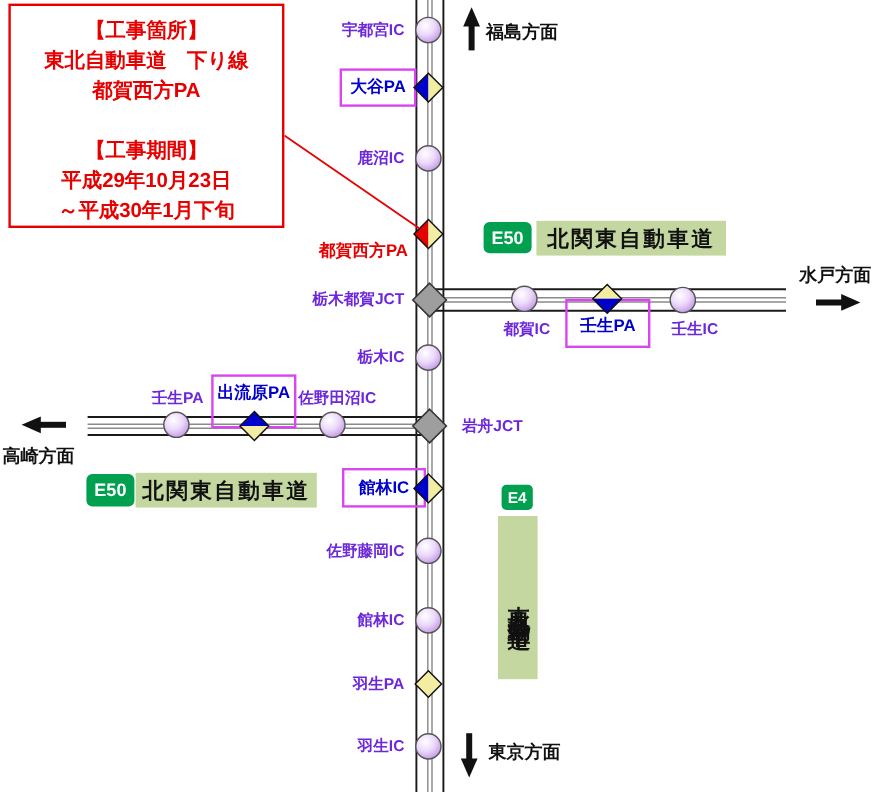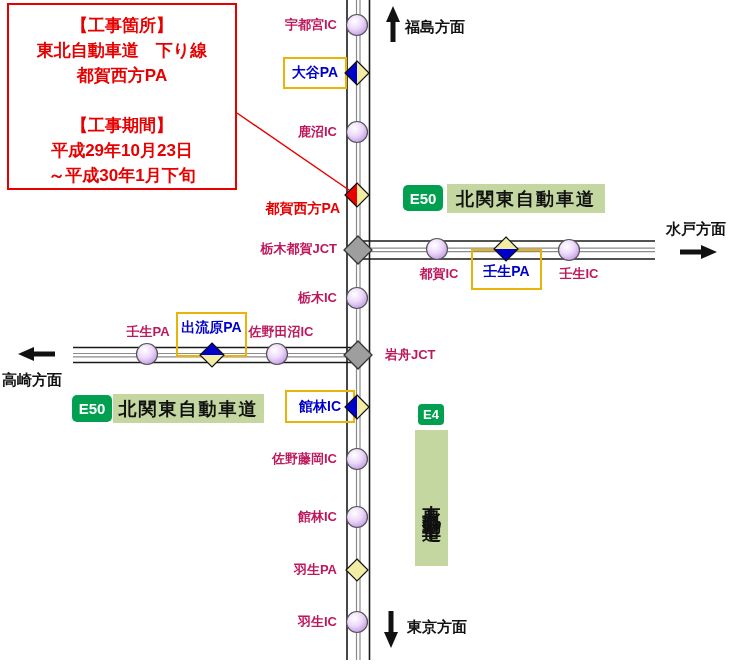--- a/index.html
+++ b/index.html
@@ -4,32 +4,32 @@
 <style>
   html,body{margin:0;padding:0;background:#fff;}
   #map-canvas{
     position:relative;width:737px;height:664px;background:#fff;overflow:hidden;
     font-family:"Liberation Sans","DejaVu Sans",sans-serif;
   }
   svg{position:absolute;left:0;top:0;pointer-events:none;}
   #base-svg{z-index:0;}
   #marker-svg{z-index:3;}
   .lbl{
-    position:absolute;font-weight:bold;font-size:13px;color:#be185d;
+    position:absolute;font-weight:bold;font-size:13px;color:#6d28d9;
     white-space:nowrap;z-index:2;line-height:15px;
   }
   .lbl.ra{text-align:right;}
   .lbl.ctr{text-align:center;}
   .lbl.red{color:#e60000;font-size:14px;}
   .dir{
     position:absolute;font-weight:bold;font-size:15px;color:#111;
     white-space:nowrap;z-index:2;
   }
   .pabox{
-    position:absolute;border:2px solid #eab308;background:transparent;
+    position:absolute;border:2px solid #d946ef;background:transparent;
     color:#0000cd;font-weight:bold;font-size:14px;z-index:2;
     display:flex;align-items:center;justify-content:center;box-sizing:border-box;
     white-space:nowrap;
   }
   .pabox.top{align-items:flex-start;padding-top:5px;}
   .pabox.bottom{align-items:flex-end;padding-bottom:7px;}
   .ebadge{
     position:absolute;background:#00a050;color:#fff;border-radius:5px;
     font-weight:bold;font-size:15px;display:flex;align-items:center;
     justify-content:center;z-index:2;box-sizing:border-box;

